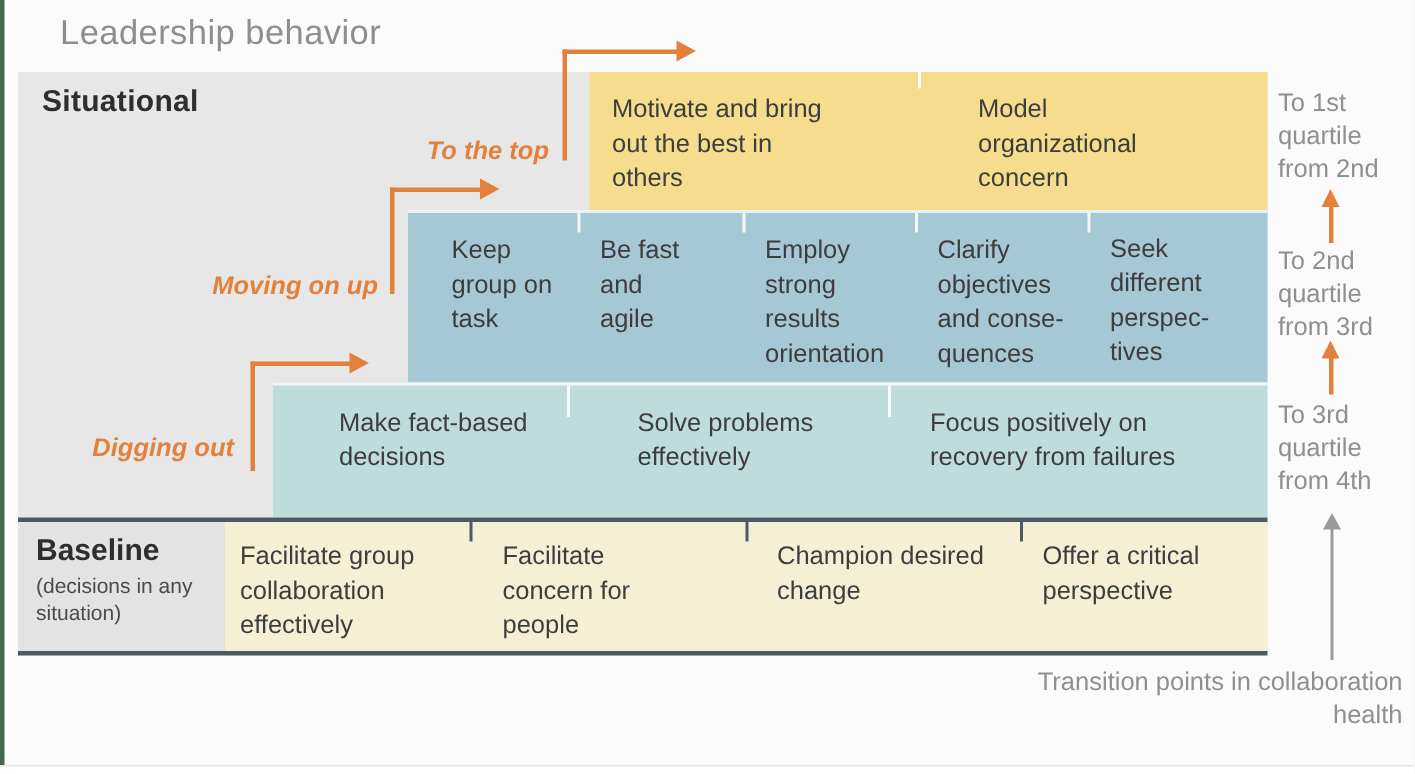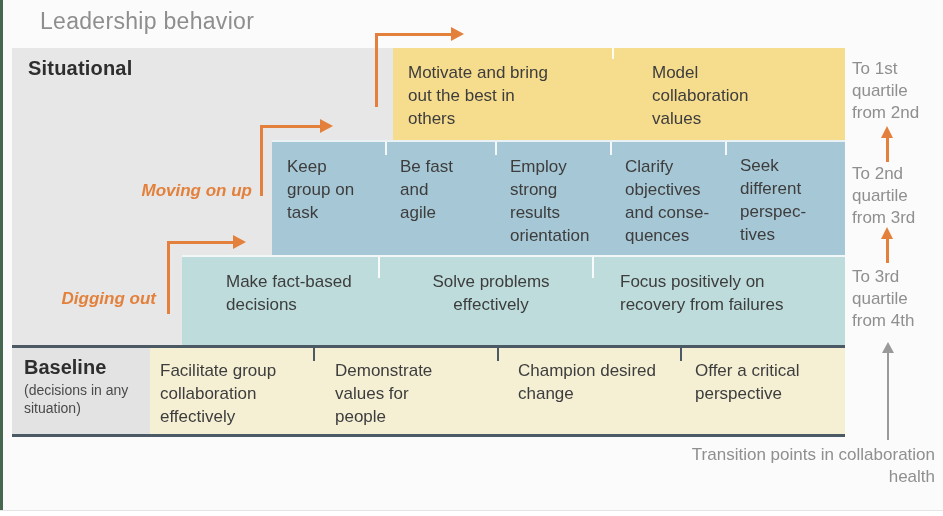--- a/index.html
+++ b/index.html
@@ -66,27 +66,27 @@
   <div class="page-title">Leadership behavior</div>
 
   <div class="panel"></div>
   <div class="situational">Situational</div>
 
   <div class="row row-top">
     <div class="cell" style="left:0;width:219px;">
       <span class="cell-text" style="max-width:152px;">Motivate and bring out the best in others</span>
     </div>
     <div class="cell" style="left:219px;width:233px;">
-      <span class="cell-text" style="max-width:128px;margin-left:40px;">Model collaboration values</span>
+      <span class="cell-text" style="max-width:128px;margin-left:40px;">Model organizational concern</span>
     </div>
     <div class="tick-light" style="left:219px;height:11px;"></div>
   </div>
 
   <div class="row row-middle">
-    <div class="cell" style="left:0;width:113px;">
+    <div class="cell" style="left:0;width:113px;padding-left:14px;">
       <span class="cell-text" style="max-width:72px;">Keep group on task</span>
     </div>
     <div class="cell" style="left:113px;width:110px;">
       <span class="cell-text" style="max-width:62px;">Be fast and agile</span>
     </div>
     <div class="cell" style="left:223px;width:115px;">
       <span class="cell-text" style="max-width:90px;">Employ strong results orientation</span>
     </div>
     <div class="cell" style="left:338px;width:115px;">
       <span class="cell-text" style="max-width:94px;">Clarify objectives and conse-quences</span>
@@ -98,51 +98,52 @@
     <div class="tick-light" style="left:223px;height:13px;"></div>
     <div class="tick-light" style="left:338px;height:13px;"></div>
     <div class="tick-light" style="left:453px;height:13px;"></div>
   </div>
 
   <div class="row row-lower">
     <div class="cell" style="left:0;width:196px;padding-left:29px;">
       <span class="cell-text" style="max-width:155px;">Make fact-based decisions</span>
     </div>
     <div class="cell" style="left:196px;width:214px;">
-      <span class="cell-text" style="max-width:132px;margin-left:47px;text-align:center;">Solve problems effectively</span>
+      <span class="cell-text" style="max-width:132px;margin-left:47px;">Solve problems effectively</span>
     </div>
     <div class="cell" style="left:410px;width:253px;">
       <span class="cell-text" style="max-width:182px;margin-left:28px;">Focus positively on recovery from failures</span>
     </div>
     <div class="tick-light" style="left:196px;height:21px;"></div>
     <div class="tick-light" style="left:410px;height:21px;"></div>
   </div>
 
   <div class="row row-baseline">
     <div class="baseline-labelcell">
       <span class="baseline-title">Baseline</span>
       <span class="baseline-sub">(decisions in any situation)</span>
     </div>
     <div class="cell" style="left:138px;width:163px;">
       <span class="cell-text" style="max-width:150px;margin-left:10px;margin-top:11px;">Facilitate group collaboration effectively</span>
     </div>
     <div class="cell" style="left:301px;width:184px;">
-      <span class="cell-text" style="max-width:118px;margin-left:22px;margin-top:11px;">Demonstrate values for people</span>
+      <span class="cell-text" style="max-width:118px;margin-left:22px;margin-top:11px;">Facilitate concern for people</span>
     </div>
     <div class="cell" style="left:485px;width:183px;">
       <span class="cell-text" style="max-width:150px;margin-left:21px;margin-top:11px;">Champion desired change</span>
     </div>
     <div class="cell" style="left:668px;width:165px;">
       <span class="cell-text" style="max-width:132px;margin-left:15px;margin-top:11px;">Offer a critical perspective</span>
     </div>
     <div class="tick-dark" style="left:301px;"></div>
     <div class="tick-dark" style="left:485px;"></div>
     <div class="tick-dark" style="left:668px;"></div>
   </div>
 
+  <div class="stair-label lbl-top">To the top</div>
   <div class="stair-label lbl-mid">Moving on up</div>
   <div class="stair-label lbl-low">Digging out</div>
 
   <div>
     <div class="oline" style="left:375px;top:33px;width:3px;height:74px;"></div>
     <div class="oline" style="left:375px;top:33px;width:78px;height:3px;"></div>
     <div class="head-right" style="left:451px;top:27px;"></div>
   </div>
   <div>
     <div class="oline" style="left:260px;top:125px;width:3px;height:71px;"></div>

